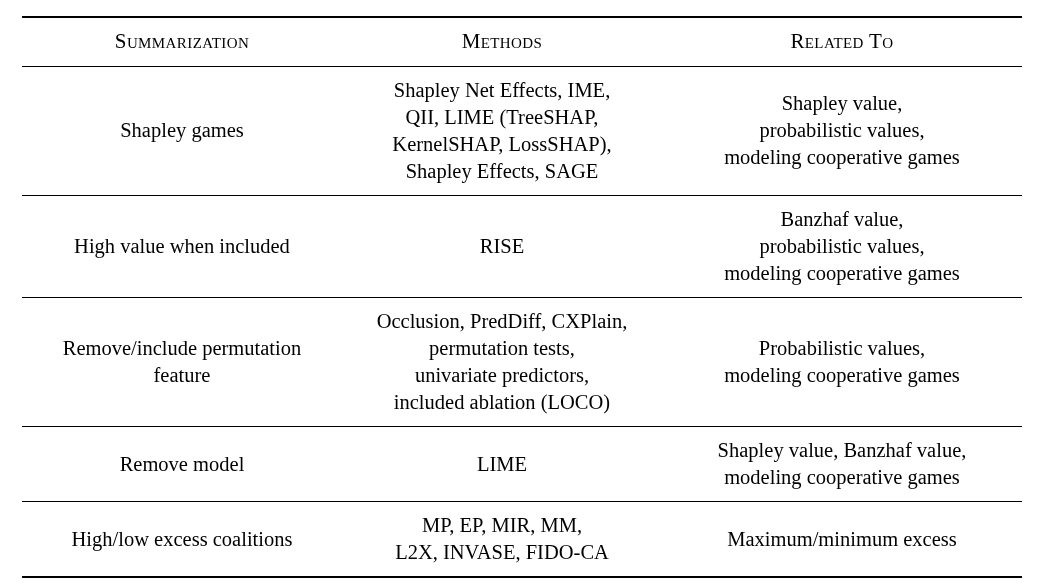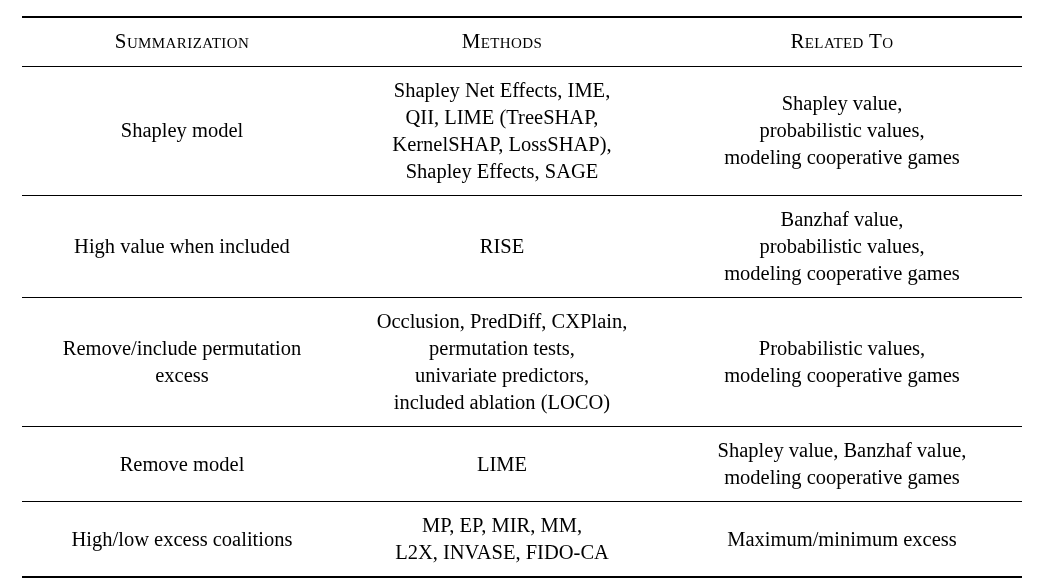--- a/index.html
+++ b/index.html
@@ -74,21 +74,21 @@
       <tr class="rule-top">
         <th>Summarization</th>
         <th>Methods</th>
         <th>Related To</th>
       </tr>
     </thead>
     <tbody>
       <tr class="pad-tall">
         <td>
           <span class="cell-lines">
-            <span>Shapley model</span>
+            <span>Shapley games</span>
           </span>
         </td>
         <td>
           <span class="cell-lines">
             <span>Shapley Net Effects, IME,</span>
             <span>QII, LIME (TreeSHAP,</span>
             <span>KernelSHAP, LossSHAP),</span>
             <span>Shapley Effects, SAGE</span>
           </span>
         </td>
@@ -116,21 +116,21 @@
             <span>Banzhaf value,</span>
             <span>probabilistic values,</span>
             <span>modeling cooperative games</span>
           </span>
         </td>
       </tr>
       <tr class="pad-tall">
         <td>
           <span class="cell-lines">
             <span>Remove/include permutation</span>
-            <span>excess</span>
+            <span>feature</span>
           </span>
         </td>
         <td>
           <span class="cell-lines">
             <span>Occlusion, PredDiff, CXPlain,</span>
             <span>permutation tests,</span>
             <span>univariate predictors,</span>
             <span>included ablation (LOCO)</span>
           </span>
         </td>

